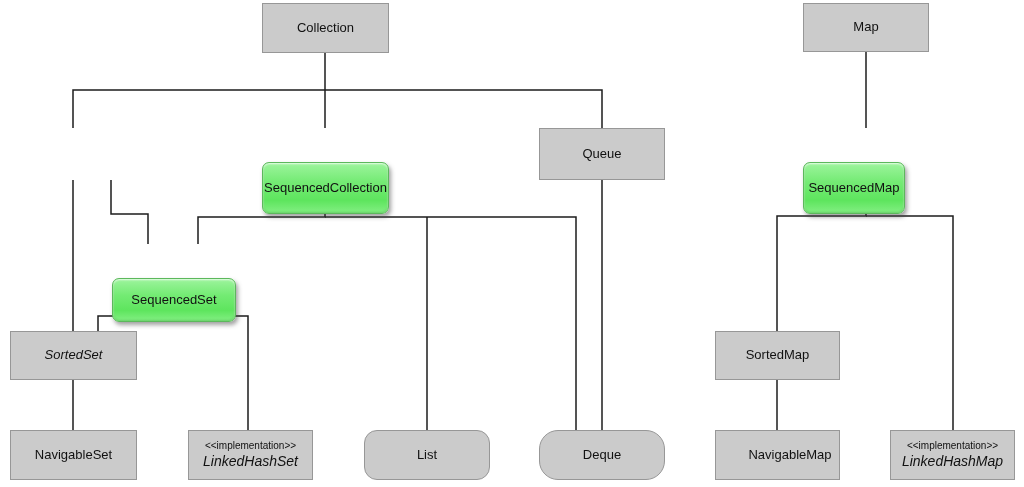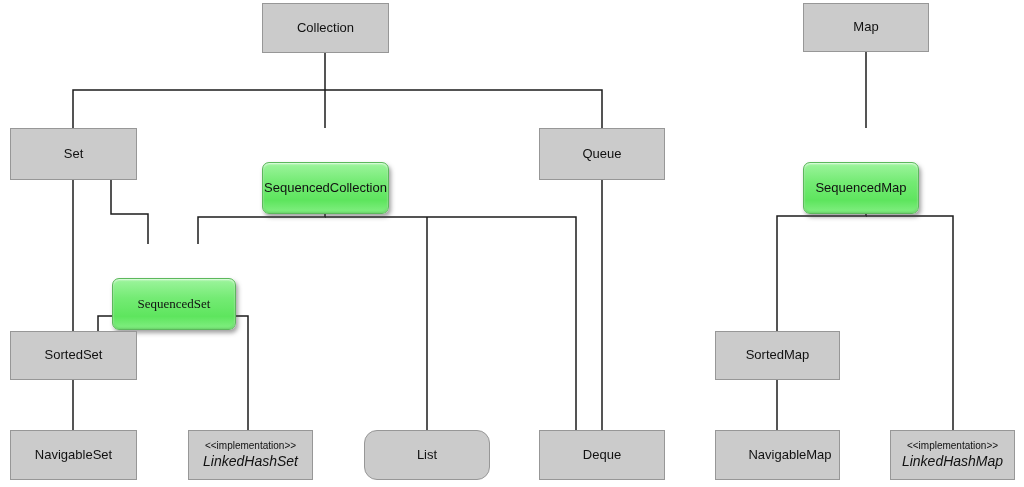--- a/index.html
+++ b/index.html
@@ -78,52 +78,49 @@
       <polyline points="866,216 953,216 953,430" fill="none" stroke="#1d1d1d" stroke-width="1.5"></polyline>
       <polyline points="777,380 777,430" fill="none" stroke="#1d1d1d" stroke-width="1.5"></polyline>
     </svg>
   <div id="nodes">
       <div class="node interface" style="left: 262px; top: 3px; width: 127px; height: 50px;">
         <div class="label">Collection</div>
       </div>
       <div class="node interface" style="left: 803px; top: 3px; width: 126px; height: 49px;">
         <div class="label">Map</div>
       </div>
-      <div class="node interface" style="left: 10px; top: 128px; width: 127px; height: 52px;">
-        <div class="label">Set</div>
-      </div>
       <div class="node highlight" style="left: 262px; top: 128px; width: 127px; height: 52px;">
         <div class="label">SequencedCollection</div>
       </div>
       <div class="node interface" style="left: 539px; top: 128px; width: 126px; height: 52px; align-items: center;">
         <div class="label">Queue</div>
       </div>
-      <div class="node highlight" style="left: 803px; top: 128px; width: 116px; height: 52px;">
+      <div class="node highlight" style="left: 803px; top: 128px; width: 102px; height: 52px;">
         <div class="label">SequencedMap</div>
       </div>
-      <div class="node highlight" style="left: 112px; top: 244px; width: 124px; height: 52px; font-family: Liberation Serif, serif;">
+      <div class="node highlight" style="left: 112px; top: 244px; width: 124px; height: 44px;">
         <div class="label">SequencedSet</div>
       </div>
-      <div class="node interface" style="left: 10px; top: 331px; width: 127px; height: 49px;">
+      <div class="node interface" style="left: 10px; top: 331px; width: 127px; height: 49px; font-style: italic;">
         <div class="label">SortedSet</div>
       </div>
       <div class="node interface" style="left: 715px; top: 331px; width: 125px; height: 49px;">
         <div class="label">SortedMap</div>
       </div>
       <div class="node interface" style="left: 10px; top: 430px; width: 127px; height: 50px;">
         <div class="label">NavigableSet</div>
       </div>
       <div class="node implementation" style="left: 188px; top: 430px; width: 125px; height: 50px;">
         <div class="stereotype">&lt;&lt;implementation&gt;&gt;</div>
         <div class="impl-label">LinkedHashSet</div>
       </div>
       <div class="node interface" style="left: 364px; top: 430px; width: 126px; height: 50px; border-radius: 13px;">
         <div class="label">List</div>
       </div>
-      <div class="node interface" style="left: 539px; top: 430px; width: 126px; height: 50px;">
+      <div class="node interface" style="left: 539px; top: 430px; width: 126px; height: 50px; border-radius: 19px;">
         <div class="label">Deque</div>
       </div>
       <div class="node interface" style="left: 715px; top: 430px; width: 125px; height: 50px; padding-left: 25px;">
         <div class="label">NavigableMap</div>
       </div>
       <div class="node implementation" style="left: 890px; top: 430px; width: 125px; height: 50px;">
         <div class="stereotype">&lt;&lt;implementation&gt;&gt;</div>
         <div class="impl-label">LinkedHashMap</div>
       </div>
     </div>

